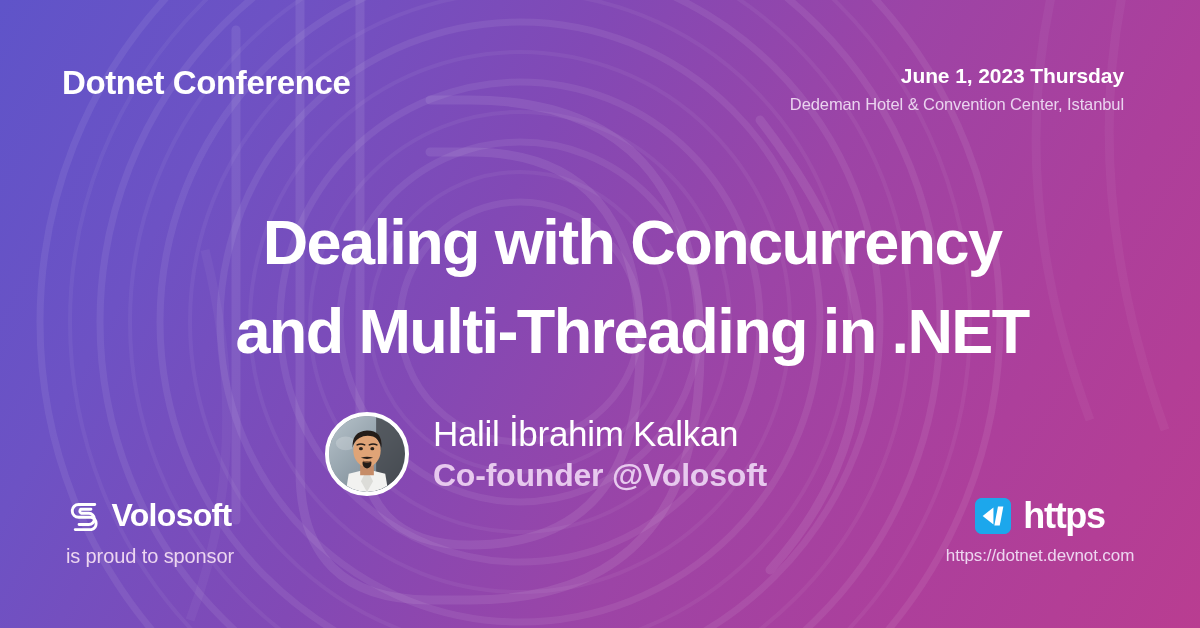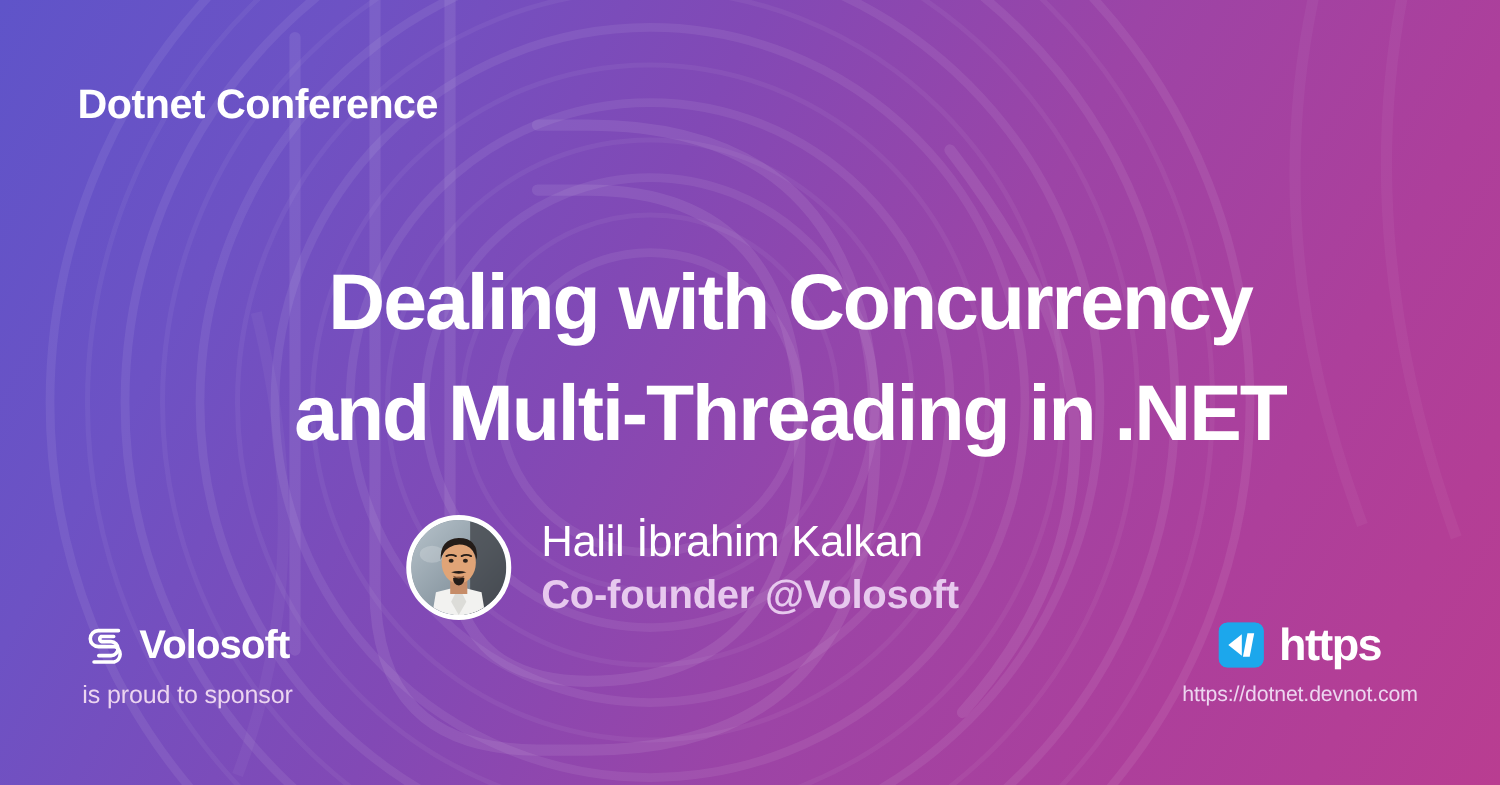--- a/index.html
+++ b/index.html
@@ -240,20 +240,24 @@
         <path d="M1060 -40 Q1000 180 1090 420"></path>
         <path d="M1130 -40 Q1075 180 1165 430"></path>
         <path d="M190 620 Q255 450 205 250"></path>
       </g>
     </g>
   </svg>
 
   <div id="header-row">
     <div id="conf-name">Dotnet Conference</div>
 
+    <div id="header-right">
+      <div id="event-date">June 1, 2023 Thursday</div>
+      <div id="event-venue">Dedeman Hotel &amp; Convention Center, Istanbul</div>
+    </div>
   </div>
 
   <div id="title-block">
     <div class="title-line">Dealing with Concurrency</div>
     <div class="title-line">and Multi-Threading in .NET</div>
   </div>
 
   <div id="speaker-row">
     <div id="avatar">
       <svg viewBox="0 0 100 100" aria-hidden="true">

